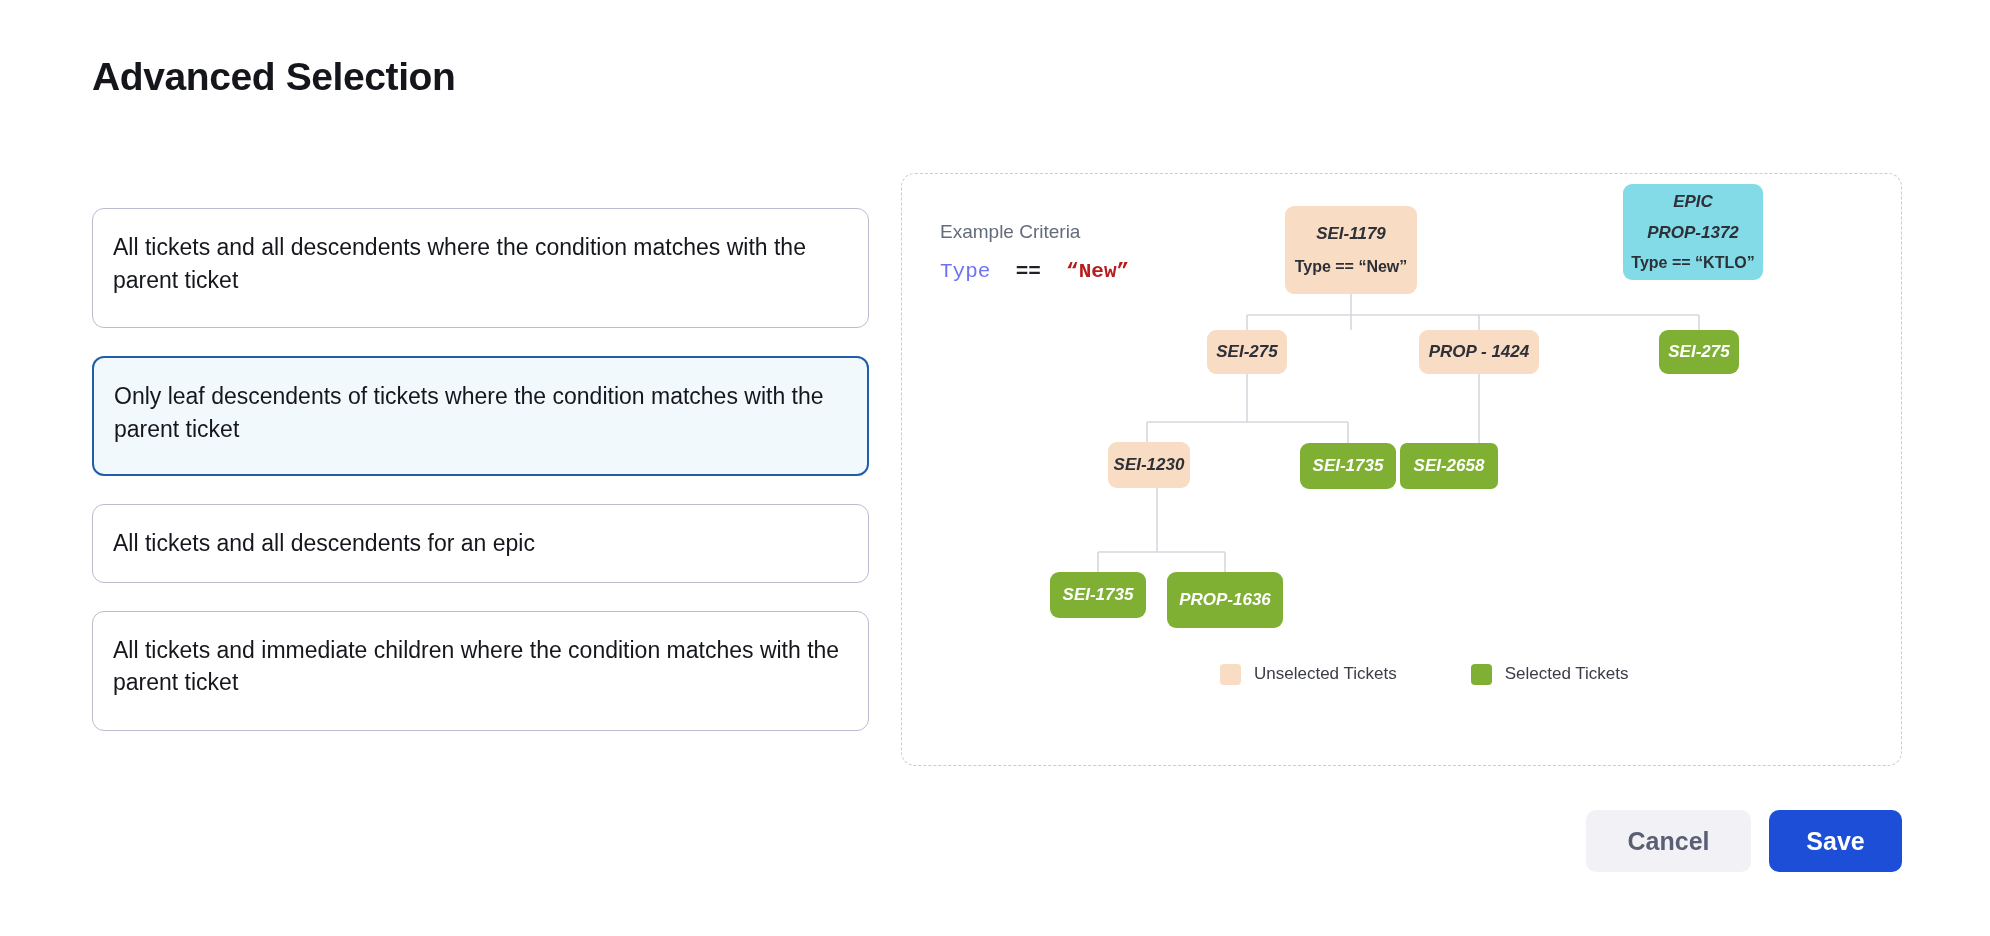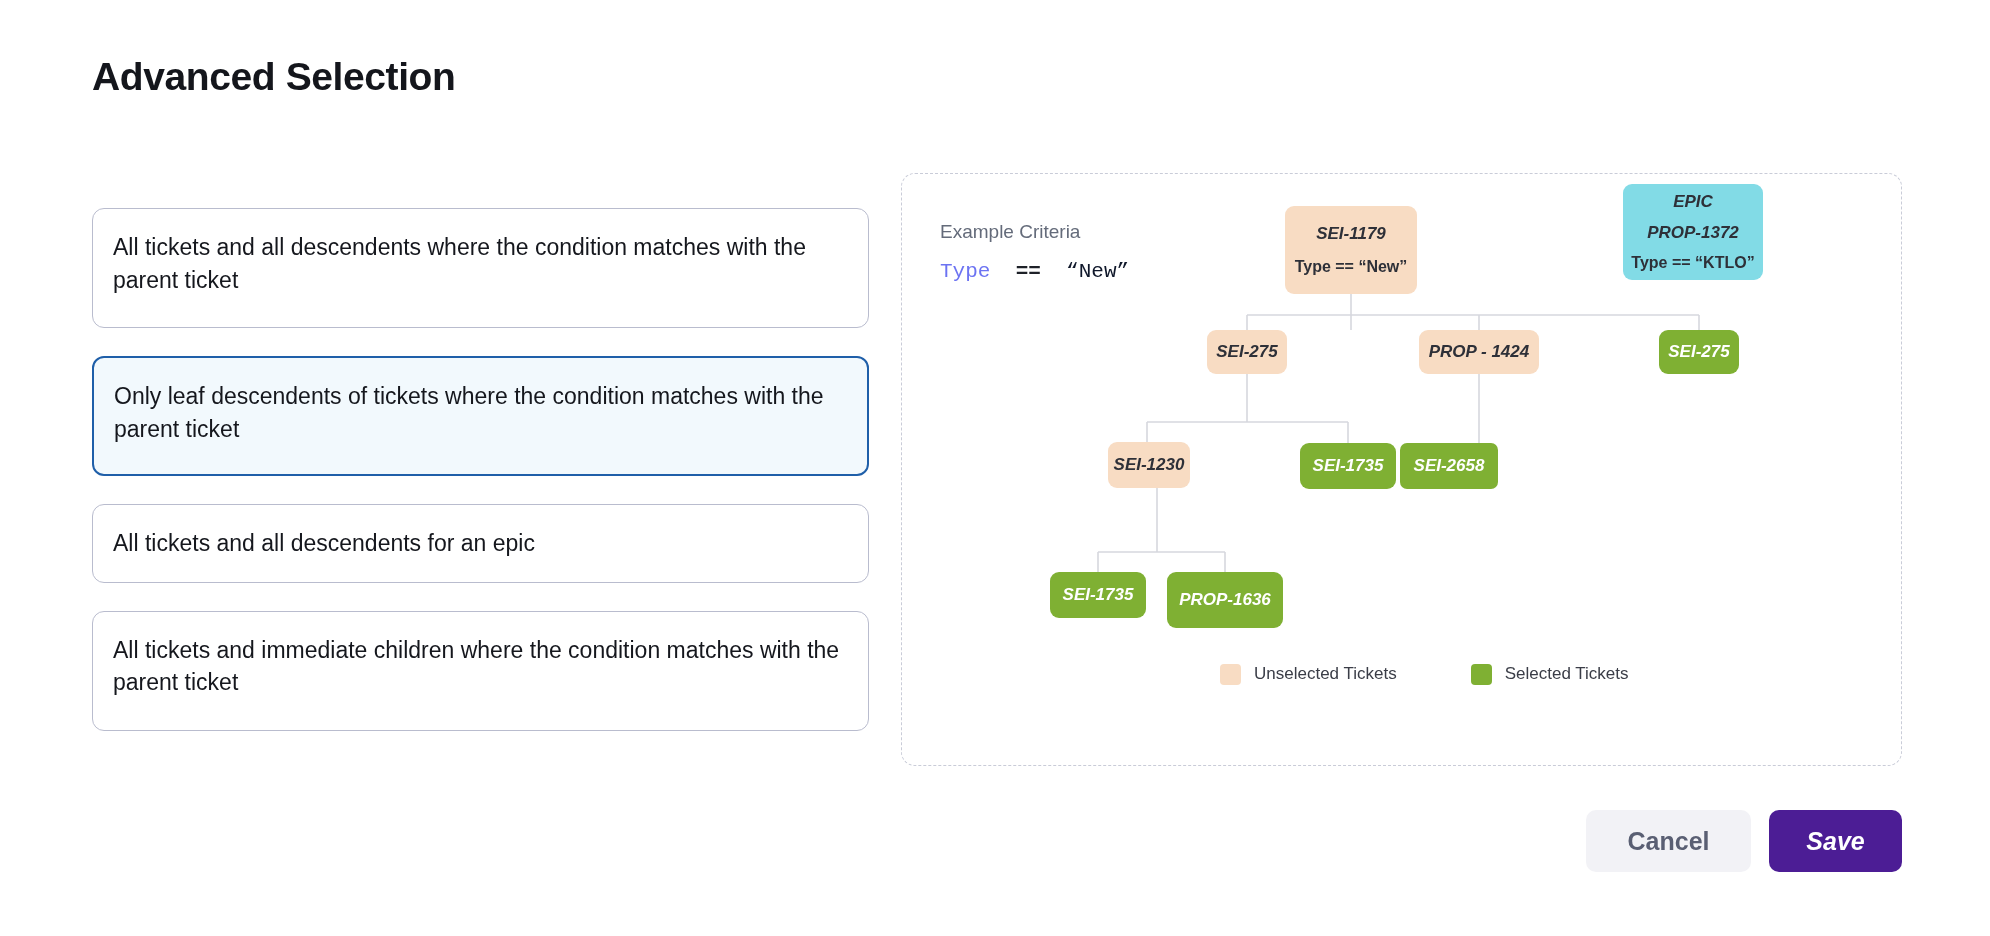--- a/index.html
+++ b/index.html
@@ -66,21 +66,21 @@
   }
   .criteria-expr {
     position: absolute;
     left: 38px; top: 86px;
     font-family: "Liberation Mono", "DejaVu Sans Mono", monospace;
     font-size: 21px;
     white-space: pre;
   }
   .tok-key { color: #6c73f2; }
   .tok-op  { color: #1e2128; font-weight: 700; }
-  .tok-val { color: #0f172a; font-weight: 400; }
+  .tok-val { color: #b91c1c; font-weight: 700; }
 
   
   .connectors {
     position: absolute; left: 0; top: 0;
     width: 1001px; height: 593px;
     pointer-events: none;
   }
 
   
   .node {
@@ -146,23 +146,23 @@
     font-weight: 700;
     cursor: pointer;
     font-family: "Liberation Sans", sans-serif;
   }
   .btn-cancel {
     background: #f2f2f6;
     color: #5a5f73;
     width: 165px; height: 62px;
   }
   .btn-save {
-    background: #4c1d95;
+    background: #1d4ed8;
     color: #ffffff;
-    width: 133px; height: 62px; font-style: italic;
+    width: 133px; height: 62px;
   }
 </style>
 </head>
 <body>
 
 <div class="page">
 
   <div class="page-title">Advanced Selection</div>
 
   <div class="options">

